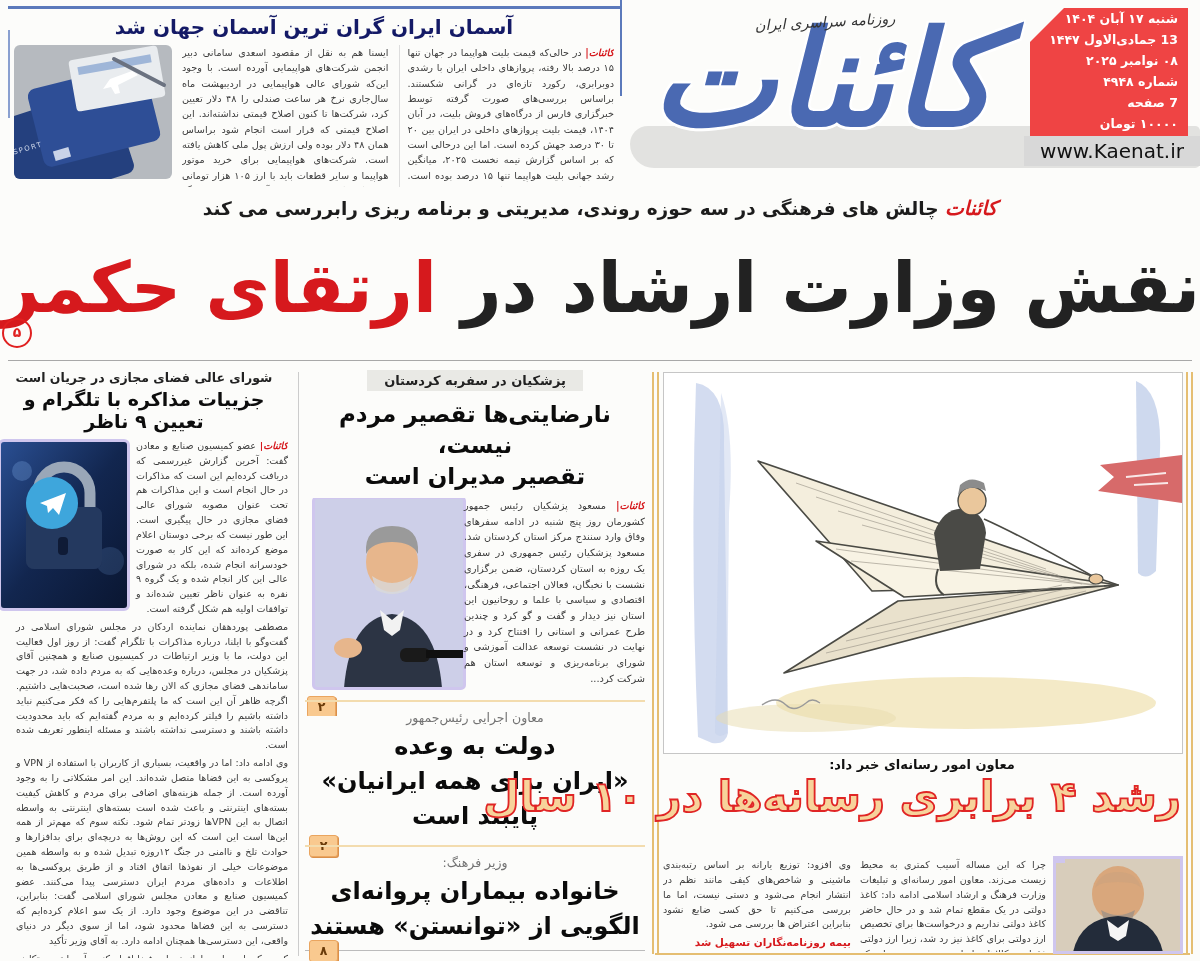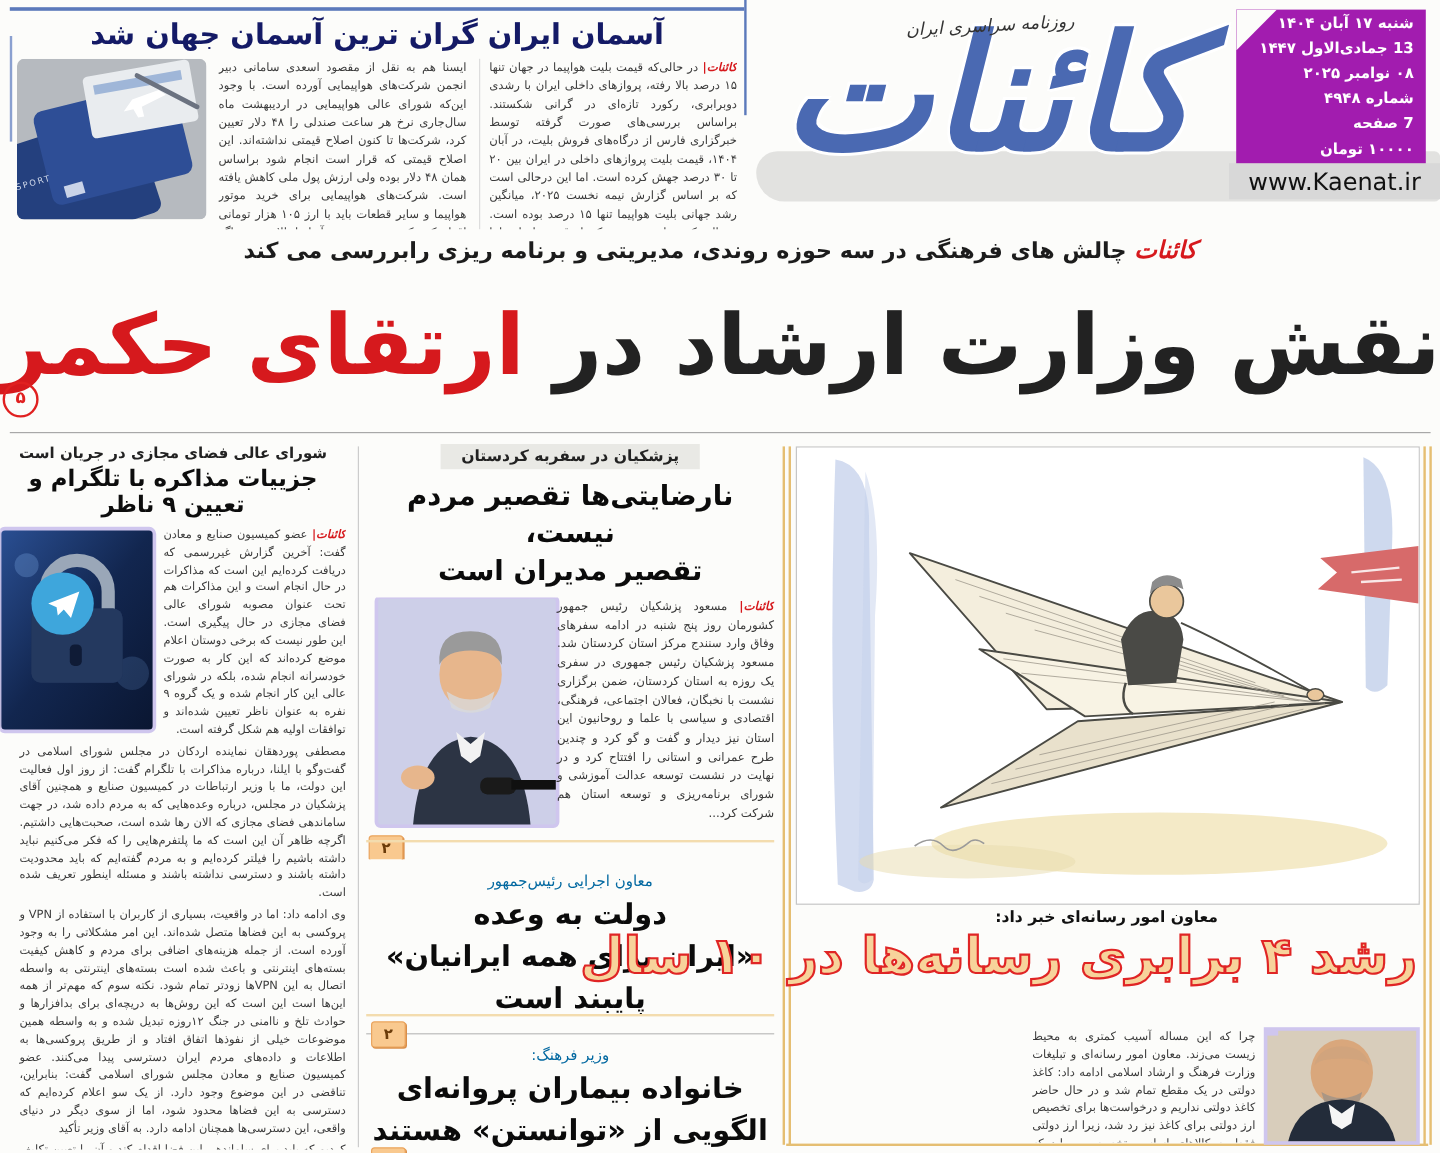--- a/index.html
+++ b/index.html
@@ -5,32 +5,32 @@
   html,body{margin:0;padding:0;background:#888;}
   #page{position:relative;width:1200px;height:961px;margin:0 auto;background:#fcfcfa;
         font-family:"DejaVu Sans",sans-serif;direction:rtl;overflow:hidden;color:#222;}
   .abs{position:absolute;}
   .clip{overflow:hidden;}
   .just{text-align:justify;}
   .leadtag{color:#d6191d;font-weight:bold;font-style:italic;}
 
   
   #top-story{left:8px;top:6px;width:612px;height:192px;border-top:3px solid #5b79bb;}
-  #top-story .hl{margin:6px 0 4px;text-align:center;font-size:24px;font-weight:bold;color:#141a66;}
+  #top-story .hl{margin:6px 0 4px;text-align:center;font-size:20px;font-weight:bold;color:#141a66;}
   .ts-row{display:flex;gap:10px;padding:2px 6px;}
   .ts-col{width:212px;height:142px;font-size:9.7px;line-height:1.58;color:#3c3c3c;overflow:hidden;}
   .ts-col.first{border-left:1px solid #ddd;padding-left:8px;}
   .ts-imgwrap{width:158px;height:134px;border-radius:6px;overflow:hidden;flex:none;}
   #mast-band{left:630px;top:126px;width:570px;height:42px;background:#e2e2e0;border-radius:30px 8px 8px 40px;}
   #mast-logo{left:618px;top:-28px;width:412px;height:215px;color:#4a69b2;font-size:132px;font-weight:bold;
              font-style:italic;text-align:center;line-height:215px;
              text-shadow:2px 2px 0 #fff,-2px -2px 0 #fff,2px -2px 0 #fff,-2px 2px 0 #fff,0 3px 0 #fff;}
   #mast-tagline{left:700px;top:14px;width:250px;text-align:center;font-size:14.5px;font-style:italic;color:#333;
                 transform:rotate(-3deg);}
-  #date-box{left:1030px;top:8px;width:158px;height:156px;background:#a21caf;color:#fff;
+  #date-box{left:1030px;top:8px;width:158px;height:156px;background:#ef4444;color:#fff;
             font-size:12.5px;font-weight:bold;line-height:21px;text-align:right;padding:0 10px;box-sizing:border-box;}
   #date-fold{left:1030px;top:8px;width:34px;height:34px;background:#fcfcfa;
              clip-path:polygon(0 0,100% 0,0 100%);}
   #web-bar{left:1024px;top:136px;width:176px;height:30px;background:#d8d8d8;color:#111;
            font-size:20px;text-align:center;line-height:30px;direction:ltr;font-weight:500;}
   #blue-divider{left:620px;top:0;width:2px;height:96px;background:#5b79bb;}
   #left-edge{left:8px;top:30px;width:2px;height:88px;background:#8aa0d0;}
 
   
   #kicker{left:0;top:196px;width:100%;text-align:center;font-size:18.5px;font-weight:bold;color:#1c1c1c;}
@@ -58,21 +58,21 @@
 
   
   #mid{left:305px;top:370px;width:340px;}
   #mid .label{margin:0 auto;width:216px;background:#e9e9e5;text-align:center;
               font-size:13px;font-weight:bold;padding:3px 0;color:#222;}
   #mid .hl{text-align:center;font-size:23px;font-weight:800;line-height:1.35;margin:8px 0 6px;color:#0b0b0b;}
   #pz-body{position:relative;height:218px;font-size:9.8px;line-height:1.6;color:#3a3a3a;}
   #pz-imgwrap{float:left;width:150px;height:190px;margin-left:9px;border-radius:3px;overflow:hidden;
               outline:3px solid #cfc6ee;outline-offset:-1px;}
   .promo{left:305px;width:340px;border-top:2px solid #f3dcae;}
-  .promo .overline{text-align:center;font-size:12.5px;color:#0369a1;margin-top:24px;}
+  .promo .overline{text-align:center;font-size:12.5px;color:#737373;margin-top:8px;}
   .promo .hl{text-align:center;font-size:24px;font-weight:800;line-height:1.45;color:#0b0b0b;margin-top:4px;}
   .rule-row{position:relative;border-top:1px solid #bbb;margin-top:12px;height:14px;}
   .pb{position:absolute;width:27px;height:20px;background:#f9c98f;border:1px solid #eaa55f;border-radius:3px;
       color:#6b3c0a;font-size:12.5px;font-weight:bold;text-align:center;line-height:19px;
       box-shadow:1px 1px 0 #d98f4a;}
 
   
   #cartoon-box{left:663px;top:372px;width:518px;height:380px;border:1px solid #c6c6c6;background:#fff;}
   #media-overline{left:663px;top:757px;width:518px;text-align:center;font-size:13px;font-weight:bold;color:#111;}
   #media-headline{left:663px;top:772px;width:518px;text-align:center;font-size:42px;font-weight:800;
@@ -278,15 +278,20 @@
         <rect width="126" height="94" fill="#d8cdbb"></rect>
         <ellipse cx="63" cy="36" rx="26" ry="28" fill="#d9a77c"></ellipse>
         <path d="M40 30 q4 -16 23 -16 q19 0 23 16 q-4 -6 -23 -6 q-19 0 -23 6z" fill="#caa27e" opacity="0.5"></path>
         <path d="M46 52 q17 10 34 0 l-3 10 q-14 7 -28 0z" fill="#8a8a8a" opacity="0.6"></path>
         <path d="M18 94 q8 -34 45 -36 q37 2 45 36z" fill="#232c3a"></path>
         <path d="M52 62 l11 8 11 -8 -3 16 -8 5 -8 -5z" fill="#f5f5f5"></path>
         <rect x="0" y="0" width="10" height="5" fill="#cfc6ee"></rect>
       </svg>
     </div>
     <div class="md-col just" style="width:186px;">چرا که این مساله آسیب کمتری به محیط زیست می‌زند. معاون امور رسانه‌ای و تبلیغات وزارت فرهنگ و ارشاد اسلامی ادامه داد: کاغذ دولتی در یک مقطع تمام شد و در حال حاضر کاغذ دولتی نداریم و درخواست‌ها برای تخصیص ارز دولتی برای کاغذ نیز رد شد، زیرا ارز دولتی فقط به کالاهای اساسی تخصیص می‌یابد که قانون</div>
+    <div class="md-col just" style="width:188px;">
+      <span>وی افزود: توزیع یارانه بر اساس رتبه‌بندی ماشینی و شاخص‌های کیفی مانند نظم در انتشار انجام می‌شود و دستی نیست، اما ما بررسی می‌کنیم تا حق کسی ضایع نشود بنابراین اعتراض ها بررسی می شود.</span>
+      <div class="subhead">بیمه روزنامه‌نگاران تسهیل شد</div>
+      
+    </div>
   </div>
 
 </div>
 
 </body></html>

